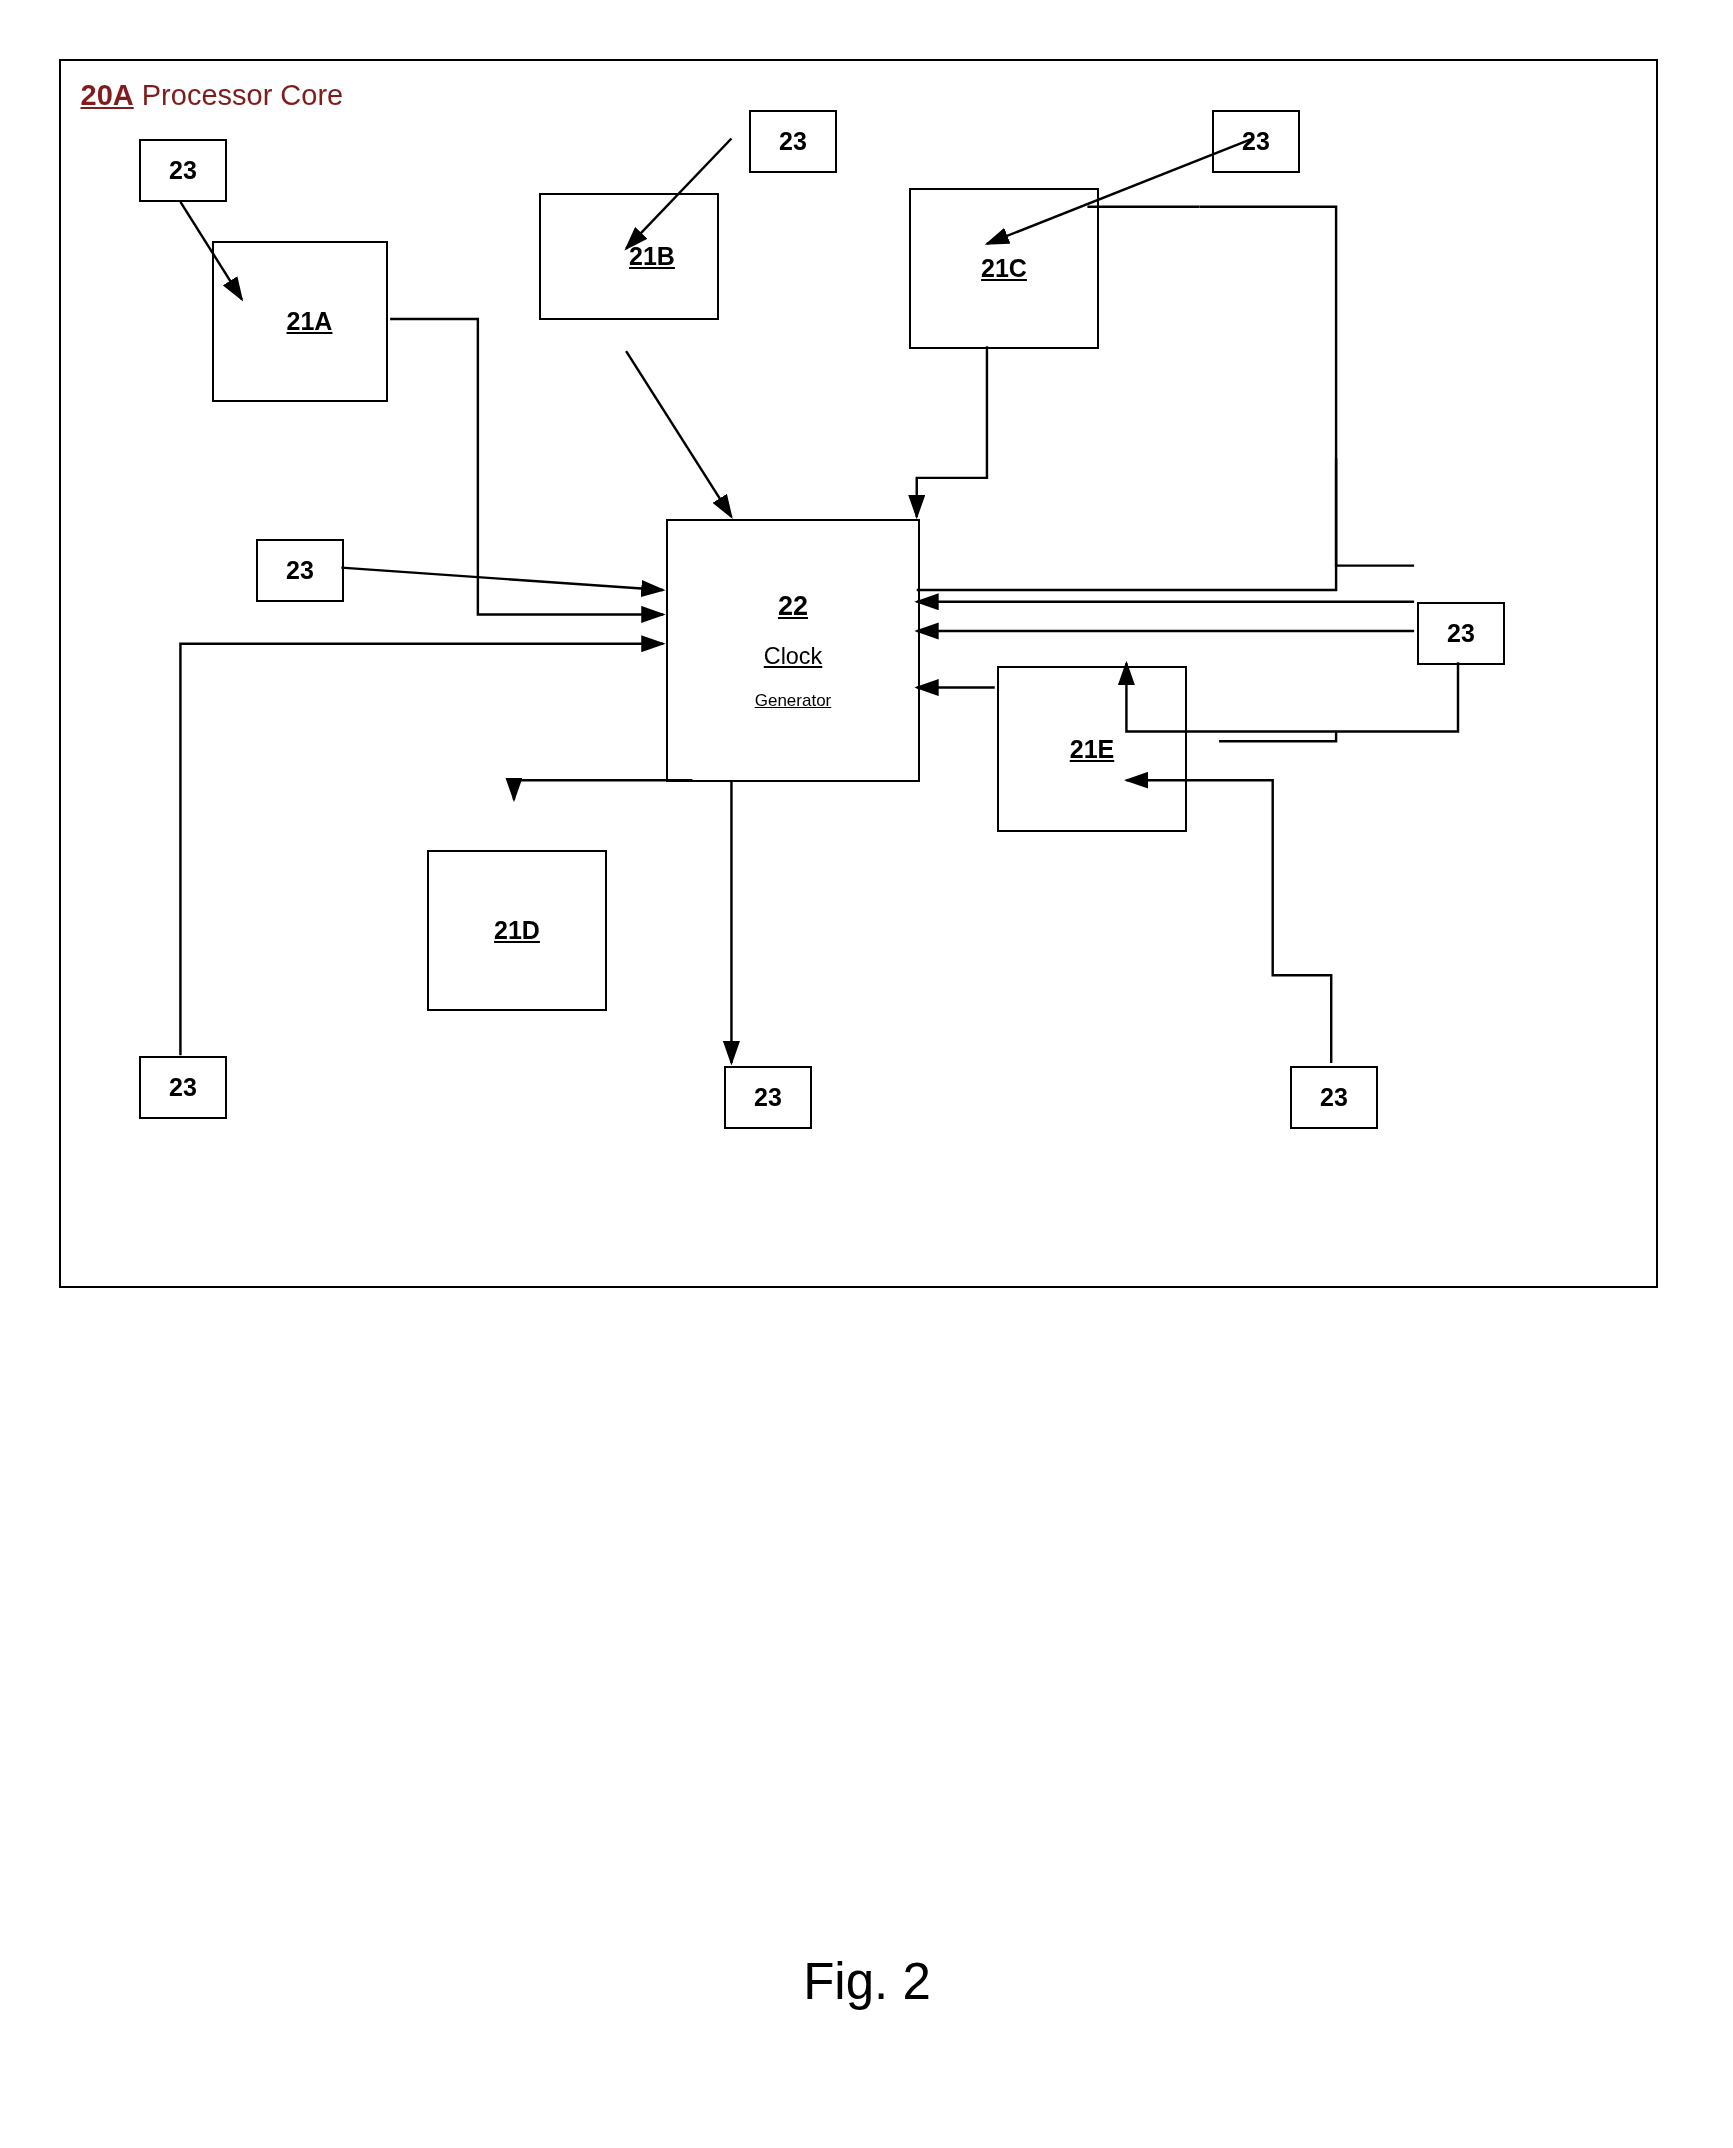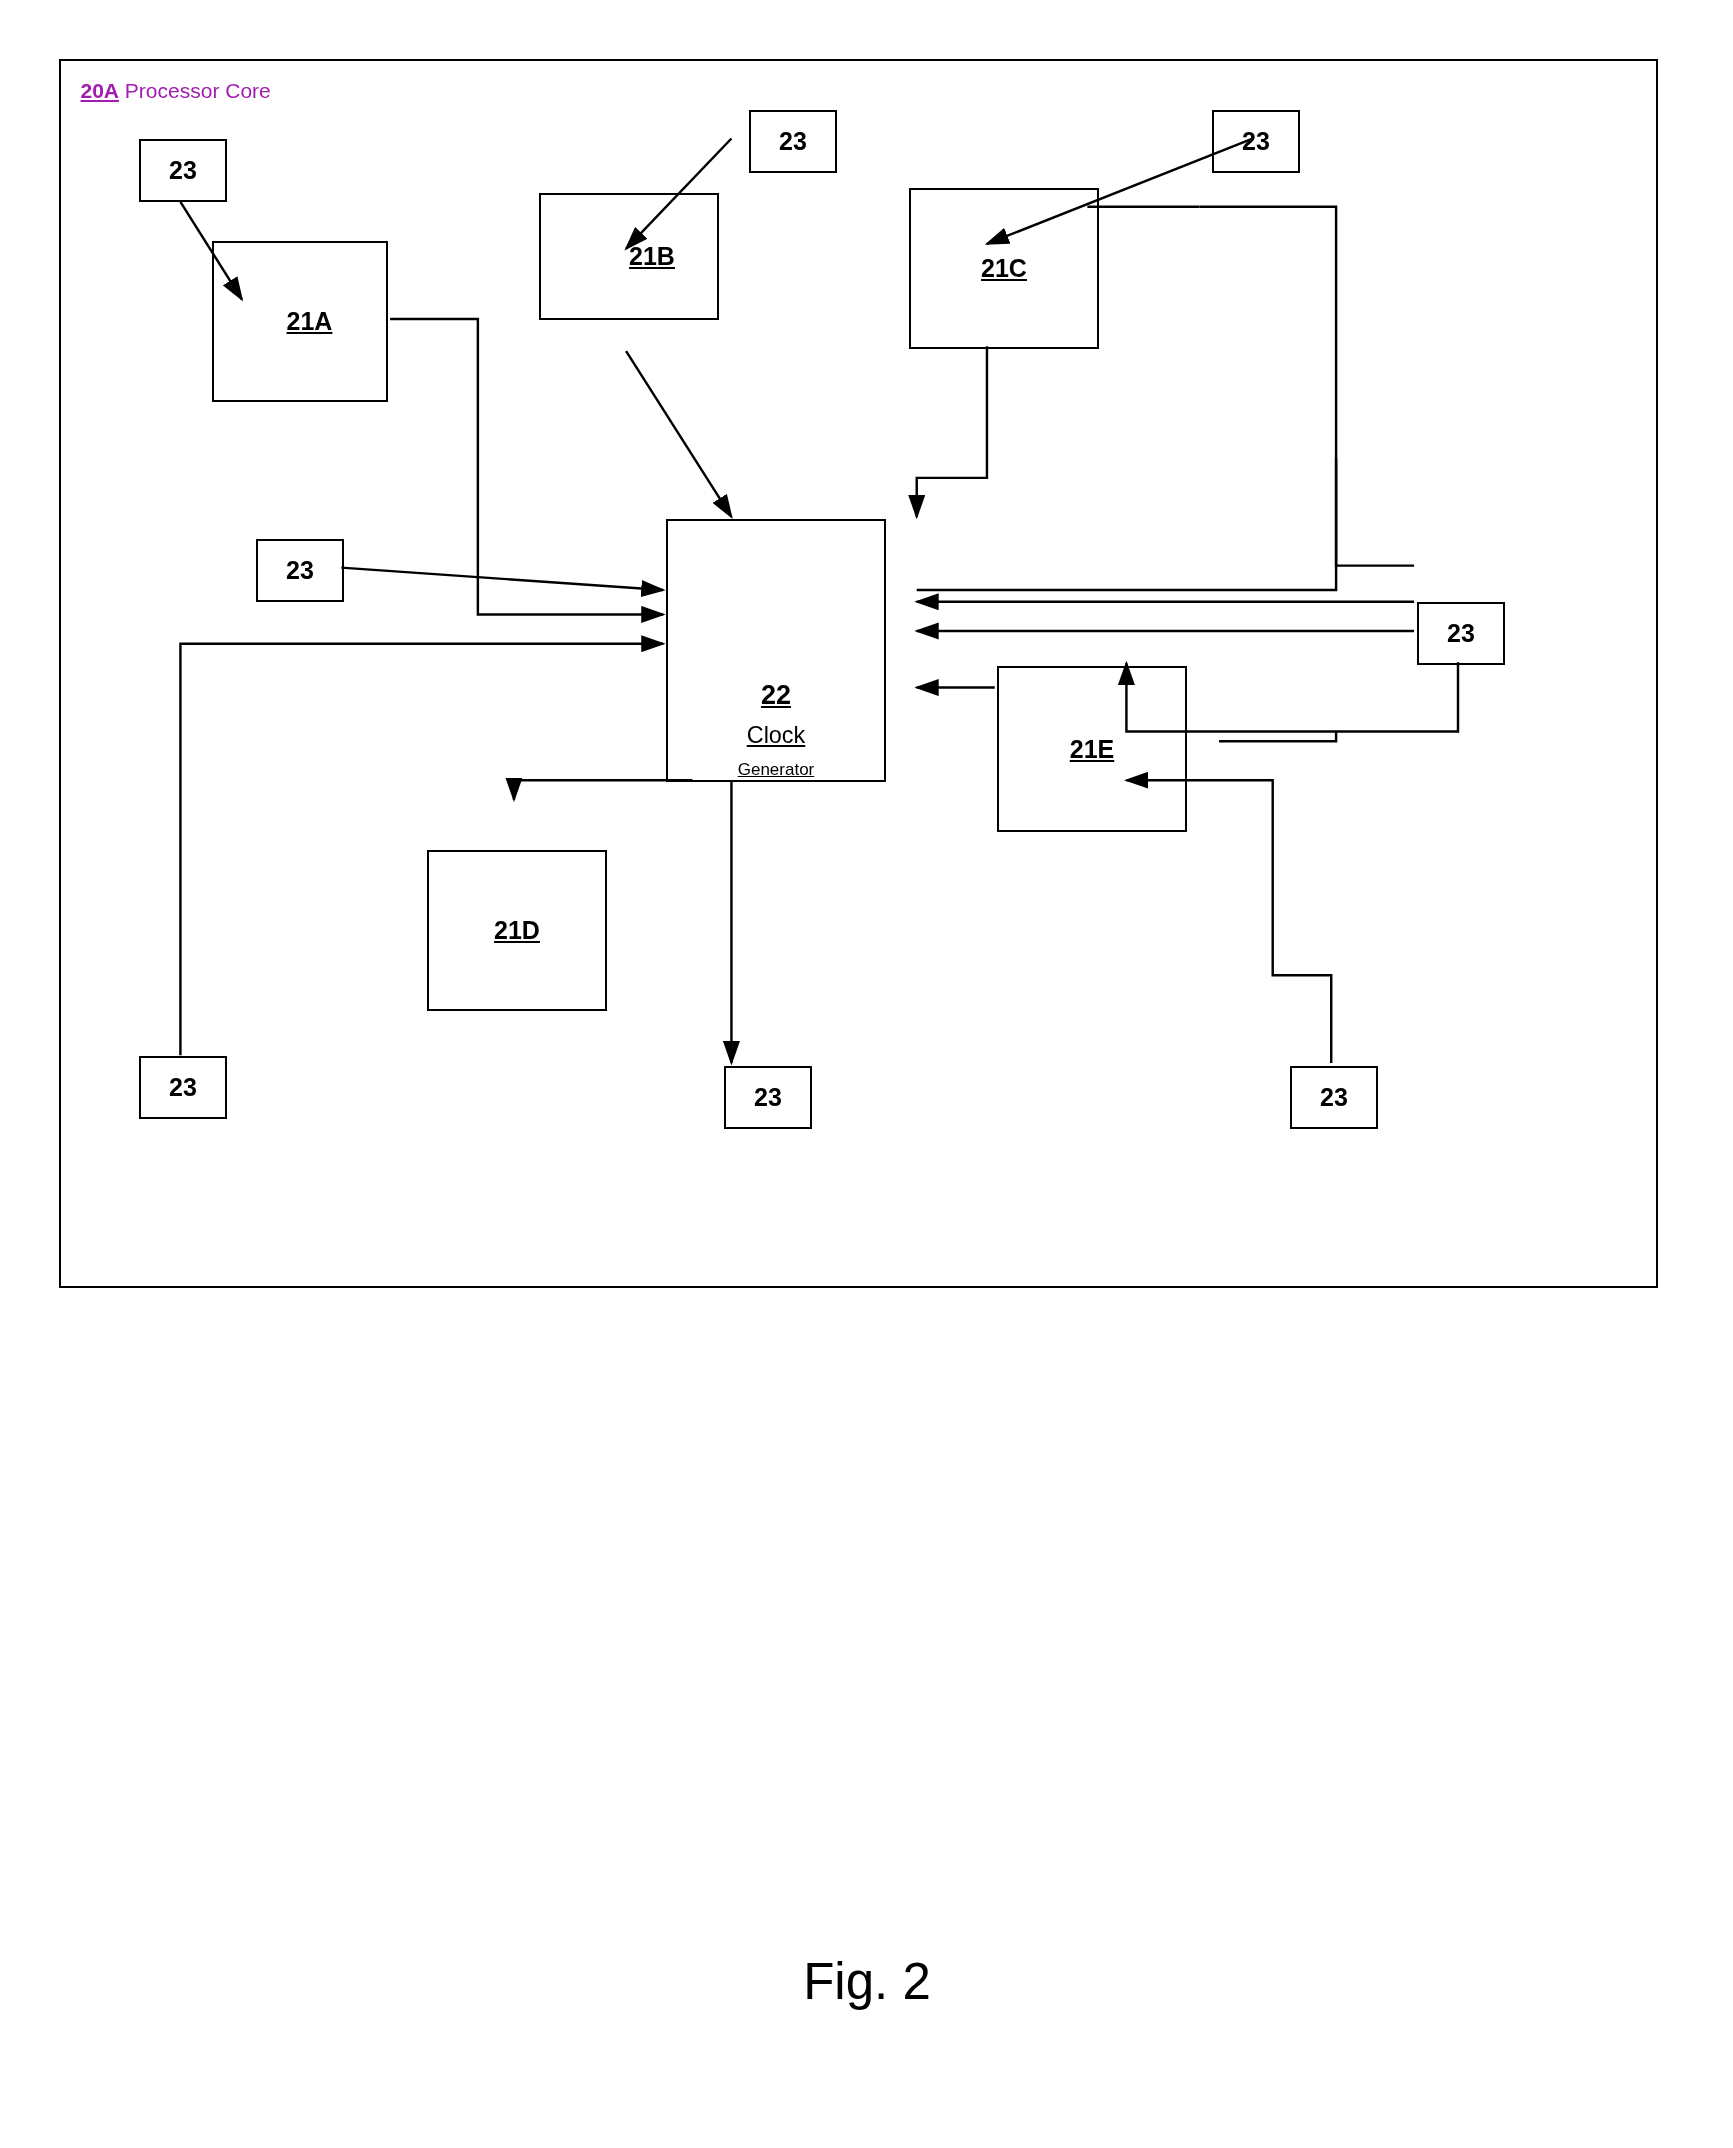--- a/index.html
+++ b/index.html
@@ -28,23 +28,23 @@
       height: 1229px;
       border: 2.9px solid #000;
       background: #ffffff;
     }
 
     
     .main-box-label {
       position: absolute;
       top: 17.6px;
       left: 19.5px;
-      font-size: 21px;
+      font-size: 29px;
       font-weight: normal;
-      color: #a21caf;
+      color: #7f1d1d;
     }
 
     .main-box-label .bold-underline {
       font-weight: bold;
       text-decoration: underline;
     }
 
     
     .comp-box {
       position: absolute;
@@ -116,21 +116,21 @@
     </div>
 
     <div class="comp-box" style="left:366px; top:741px; width:180px; height:161px;margin-top:48px;">
       <span>21D</span>
     </div>
 
     <div class="comp-box" style="left:936px; top:605px; width:190px; height:166px;">
       <span>21E</span>
     </div>
 
-    <div class="comp-box" style="left:605px; top:458px; width:220px; height:263px; flex-direction:column; gap:11px;justify-content:flex-end;">
+    <div class="comp-box" style="left:605px; top:458px; width:254px; height:263px; flex-direction:column; gap:21px;">
       <span style="font-size:27px; font-weight:bold; text-decoration:underline;">22</span>
       <span style="font-size:23.4px; font-weight:normal; text-decoration:none;">Clock</span>
       <span style="font-size:17px; font-weight:normal; text-decoration:none;">Generator</span>
     </div>
 
     <div class="port-box" style="left:78px; top:78px;">
       <span>23</span>
     </div>
 
     <div class="port-box" style="left:688px; top:49px;">

